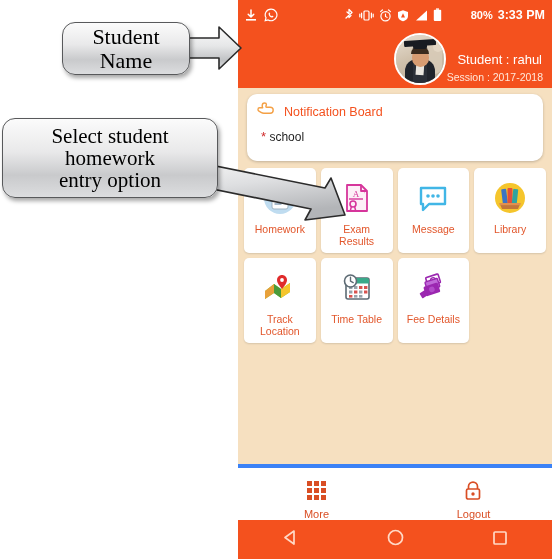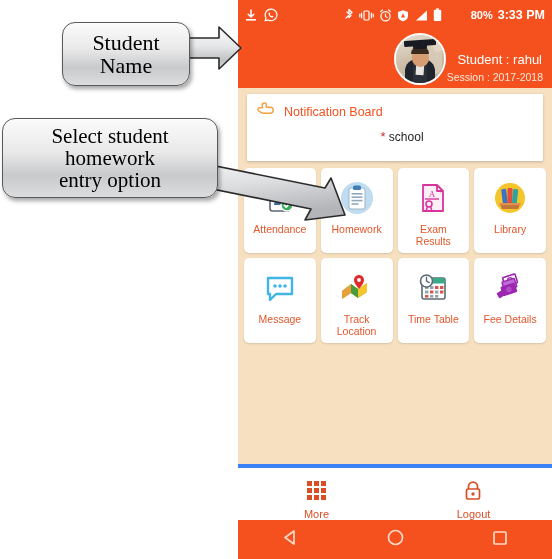--- a/index.html
+++ b/index.html
@@ -57,25 +57,24 @@
       transform:rotate(-4deg);border-radius:1px;}
   .av-capt{position:absolute;left:17px;top:8px;width:14px;height:6px;background:#181b21;border-radius:2px;}
   .student-text{color:#ffffff;font-size:13px;margin-left:11px;}
   .session{
     position:absolute;right:9px;bottom:5px;color:#ffe7d9;font-size:10.5px;
   }
 
   
   .notif-wrap{padding:6px 9px 0 9px;}
   .notif-card{
-    background:#ffffff;border-radius:1px;
+    background:#ffffff;border-radius:10px;
     box-shadow:0 1px 3px rgba(0,0,0,.22);
     min-height:67px;
     position:relative;
-    text-align:center;
   }
   .notif-head{display:flex;align-items:center;padding:7px 0 0 9px;gap:9px;}
   .notif-title{color:#f4511e;font-size:12.5px;}
   .notif-body{padding:7px 0 9px 14px;}
   .notif-item{font-size:12px;color:#1f1f1f;}
   .notif-star{color:#d02b2b;font-size:13px;}
 
   
   .grid{
     padding:7px 6px 9px 6px;
@@ -119,21 +118,21 @@
     background:linear-gradient(180deg,#fbfbfb 0%,#e9e9ea 42%,#c9cacc 72%,#dcdddf 100%);
     box-shadow:2px 3px 4px rgba(0,0,0,.35);
     font-family:"Liberation Serif", serif;
     color:#000000;
     display:flex;align-items:center;justify-content:center;
     text-align:center;
     line-height:1.05;
     box-sizing:border-box;
   }
   #callout-student{
-    left:62px;top:22px;width:128px;height:64px;font-size:22px;
+    left:62px;top:22px;width:128px;height:53px;font-size:22px;
   }
   #callout-homework{
     left:2px;top:118px;width:216px;height:80px;font-size:21px;
   }
   .arrow-svg{position:absolute;left:0;top:0;pointer-events:none;}
 </style>
 </head>
 <body>
 
 <div id="phone">
@@ -225,33 +224,20 @@
         <div class="notif-item">
           <span class="notif-star">*</span>
           <span>school</span>
         </div>
       </div>
     </div>
   </div>
 
   <div class="grid">
 
-    <div class="tile">
-      <div class="tile-icon">
-        <svg width="34" height="34" viewBox="0 0 34 34">
-          <rect x="7" y="5" width="20" height="25" rx="2.5" fill="#fff" stroke="#5b6670" stroke-width="1.6"></rect>
-          <rect x="13" y="2.5" width="8" height="4.5" rx="1.5" fill="#c9d2d8" stroke="#5b6670" stroke-width="1.4"></rect>
-          <circle cx="17" cy="14" r="3.6" fill="#f0a23c"></circle>
-          <path d="M11 24c0-3.4 2.7-5.6 6-5.6s6 2.2 6 5.6z" fill="#3f6f9c"></path>
-          <circle cx="24" cy="24" r="6" fill="#3aab5a" stroke="#fff" stroke-width="1.4"></circle>
-          <path d="M21.4 24.2l1.8 1.9 3.4-3.6" stroke="#fff" stroke-width="1.8" fill="none" stroke-linecap="round" stroke-linejoin="round"></path>
-        </svg>
-      </div>
-      <div class="tile-label">Attendance</div>
-    </div>
 
     <div class="tile">
       <div class="tile-icon">
         <svg width="34" height="34" viewBox="0 0 34 34">
           <circle cx="17" cy="17" r="16" fill="#bfdcf0"></circle>
           <rect x="9" y="7" width="16" height="21" rx="2" fill="#ffffff" stroke="#9fb4c4" stroke-width="1"></rect>
           <rect x="13" y="4.5" width="8" height="4.5" rx="1.5" fill="#3f7fb5"></rect>
           <rect x="11.5" y="12" width="11" height="1.6" fill="#8fa9bd"></rect>
           <rect x="11.5" y="15.4" width="11" height="1.6" fill="#8fa9bd"></rect>
           <rect x="11.5" y="18.8" width="11" height="1.6" fill="#8fa9bd"></rect>
@@ -273,41 +259,41 @@
           <path d="M11.4 25.6 10.5 29M14.6 25.6 15.5 29" stroke="#d6359b" stroke-width="1.5" stroke-linecap="round"></path>
         </svg>
       </div>
       <div class="tile-label" style="white-space:pre-line">Exam
 Results</div>
     </div>
 
     <div class="tile">
       <div class="tile-icon">
         <svg width="34" height="34" viewBox="0 0 34 34">
+          <path d="M5 7h24v16H13l-6 6v-6H5z" fill="#ffffff" stroke="#41b6e6" stroke-width="2.4" stroke-linejoin="round"></path>
+          <circle cx="12" cy="15" r="1.8" fill="#41b6e6"></circle>
+          <circle cx="17" cy="15" r="1.8" fill="#41b6e6"></circle>
+          <circle cx="22" cy="15" r="1.8" fill="#41b6e6"></circle>
+        </svg>
+      </div>
+      <div class="tile-label">Message</div>
+    </div>
+
+    <div class="tile">
+      <div class="tile-icon">
+        <svg width="34" height="34" viewBox="0 0 34 34">
           <circle cx="17" cy="17" r="15" fill="#f5c52c"></circle>
           <rect x="9" y="8" width="5" height="15" rx="1" fill="#3b74c4" transform="rotate(-7 11.5 15.5)"></rect>
           <rect x="14.5" y="7" width="5" height="16" rx="1" fill="#e34f3b"></rect>
           <rect x="19.5" y="8" width="5" height="15" rx="1" fill="#2ea3a0" transform="rotate(6 22 15.5)"></rect>
           <path d="M6.5 22h21l-2.5 6h-16z" fill="#c2763a"></path>
           <path d="M6.5 22h21v2.2h-21z" fill="#e0904f"></path>
         </svg>
       </div>
       <div class="tile-label">Library</div>
-    </div>
-
-    <div class="tile">
-      <div class="tile-icon">
-        <svg width="34" height="34" viewBox="0 0 34 34">
-          <path d="M5 7h24v16H13l-6 6v-6H5z" fill="#ffffff" stroke="#41b6e6" stroke-width="2.4" stroke-linejoin="round"></path>
-          <circle cx="12" cy="15" r="1.8" fill="#41b6e6"></circle>
-          <circle cx="17" cy="15" r="1.8" fill="#41b6e6"></circle>
-          <circle cx="22" cy="15" r="1.8" fill="#41b6e6"></circle>
-        </svg>
-      </div>
-      <div class="tile-label">Message</div>
     </div>
 
     <div class="tile">
       <div class="tile-icon">
         <svg width="34" height="34" viewBox="0 0 34 34">
           <path d="M2 20 11 13l7 5 9-6v9l-9 6-7-5-9 6z" fill="#8dc63f"></path>
           <path d="M11 13l7 5V27l-7-5z" fill="#4a9b3a"></path>
           <path d="M18 18l9-6v9l-9 6z" fill="#f5c52c"></path>
           <path d="M2 20 11 13v9l-9 6z" fill="#e8a13a"></path>
           <path d="M19 4c-2.8 0-5 2.2-5 5 0 3.6 5 9 5 9s5-5.4 5-9c0-2.8-2.2-5-5-5z" fill="#e02b2b"></path>

